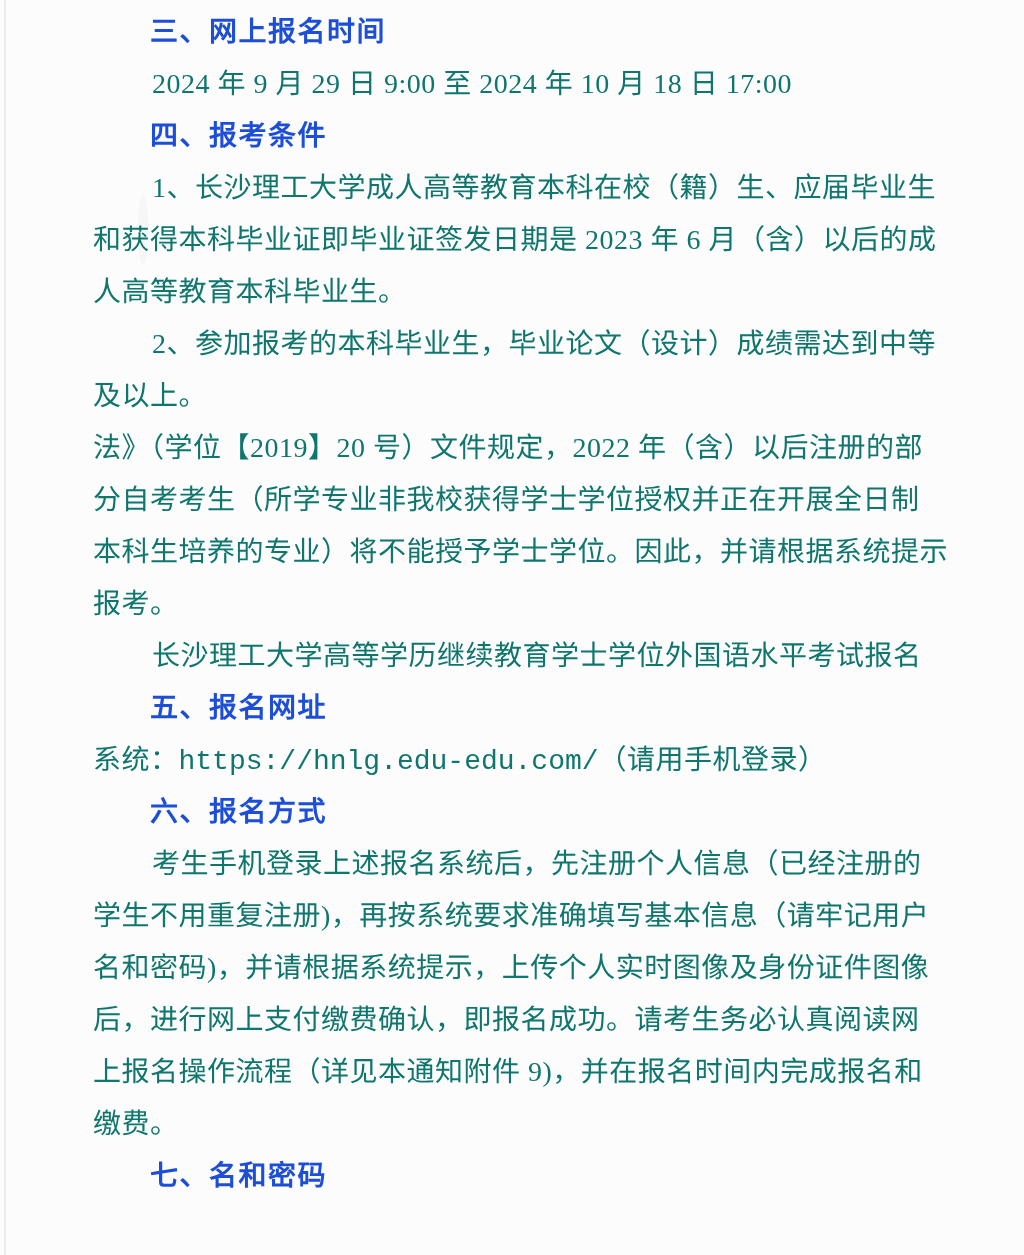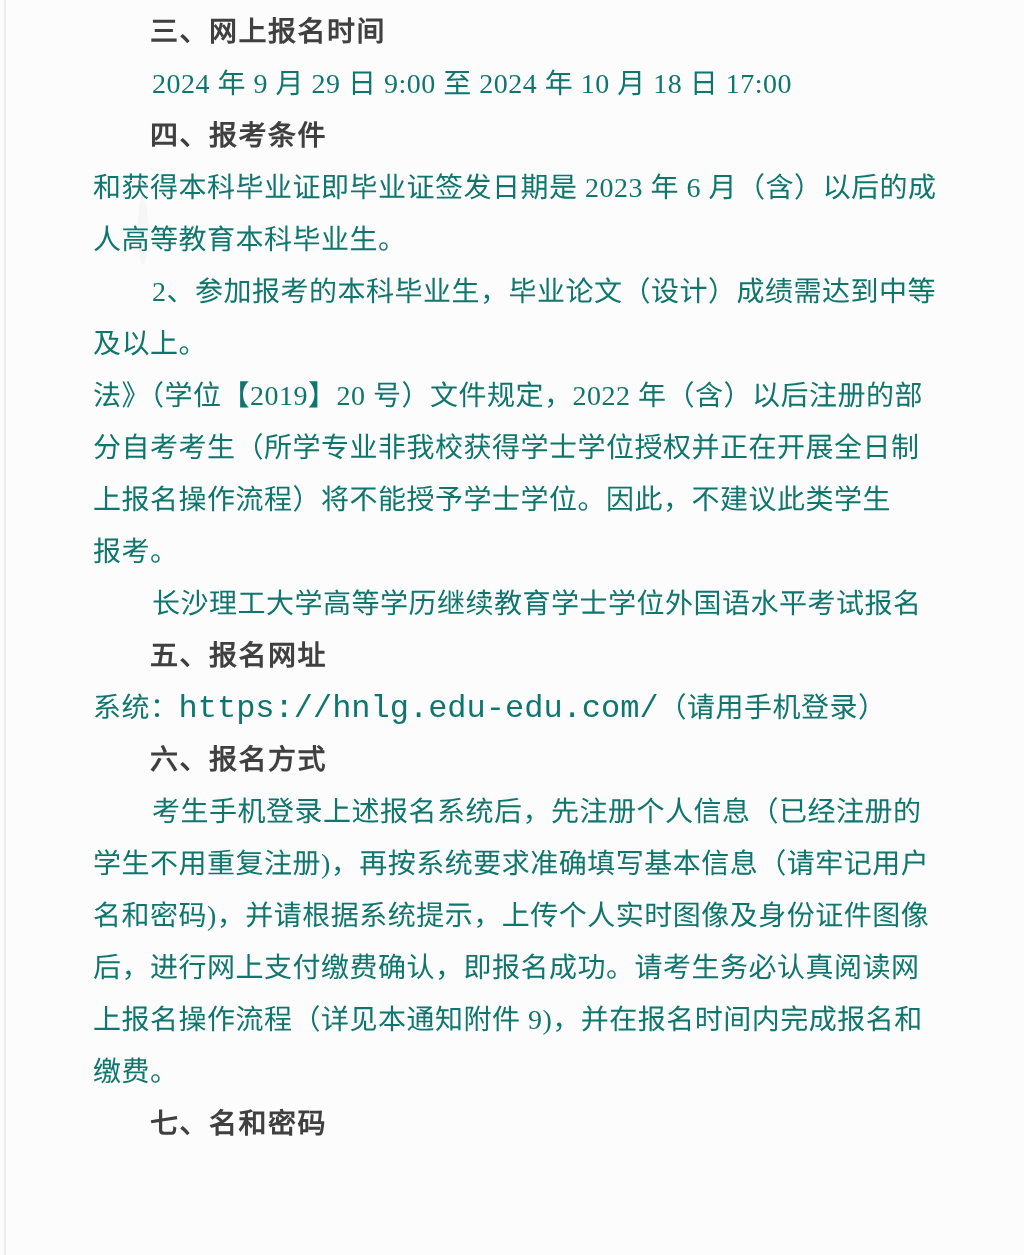--- a/index.html
+++ b/index.html
@@ -47,49 +47,50 @@
     white-space: nowrap;
     letter-spacing: 0.5px;
   }
   .line.first {
     padding-left: 59px;
   }
   .line.heading {
     padding-left: 57px;
     font-family: "Liberation Sans", "DejaVu Sans", sans-serif;
     font-weight: bold;
-    color: #404040;
+    color: #1d4ed8;
     letter-spacing: 1.5px;
   }
   .mono {
     font-family: "Liberation Mono", "DejaVu Sans Mono", monospace;
-    font-size: 32px;
+    font-size: 28px;
     letter-spacing: 0;
   }
 </style>
 </head>
 <body>
 
 <div class="scan-edge"></div>
 <div class="scan-smudge"></div>
 
 <div class="page">
     <section>
       <div class="line heading">三、网上报名时间</div>
       <div class="line body first">2024 年 9 月 29 日 9:00 至 2024 年 10 月 18 日 17:00</div>
     </section>
     <section>
       <div class="line heading">四、报考条件</div>
+      <div class="line body first">1、长沙理工大学成人高等教育本科在校（籍）生、应届毕业生</div>
       <div class="line body">和获得本科毕业证即毕业证签发日期是 2023 年 6 月（含）以后的成</div>
       <div class="line body">人高等教育本科毕业生。</div>
       <div class="line body first">2、参加报考的本科毕业生，毕业论文（设计）成绩需达到中等</div>
       <div class="line body">及以上。</div>
       <div class="line body">法》（学位【2019】20 号）文件规定，2022 年（含）以后注册的部</div>
       <div class="line body">分自考考生（所学专业非我校获得学士学位授权并正在开展全日制</div>
-      <div class="line body">上报名操作流程）将不能授予学士学位。因此，不建议此类学生</div>
+      <div class="line body">本科生培养的专业）将不能授予学士学位。因此，并请根据系统提示</div>
       <div class="line body">报考。</div>
     </section>
     <section>
       <div class="line body first">长沙理工大学高等学历继续教育学士学位外国语水平考试报名</div>
       <div class="line heading">五、报名网址</div>
       <div class="line body"><span>系统：</span><span class="mono">https://hnlg.edu-edu.com/</span><span>（请用手机登录）</span></div>
     </section>
     <section>
       <div class="line heading">六、报名方式</div>
       <div class="line body first">考生手机登录上述报名系统后，先注册个人信息（已经注册的</div>

